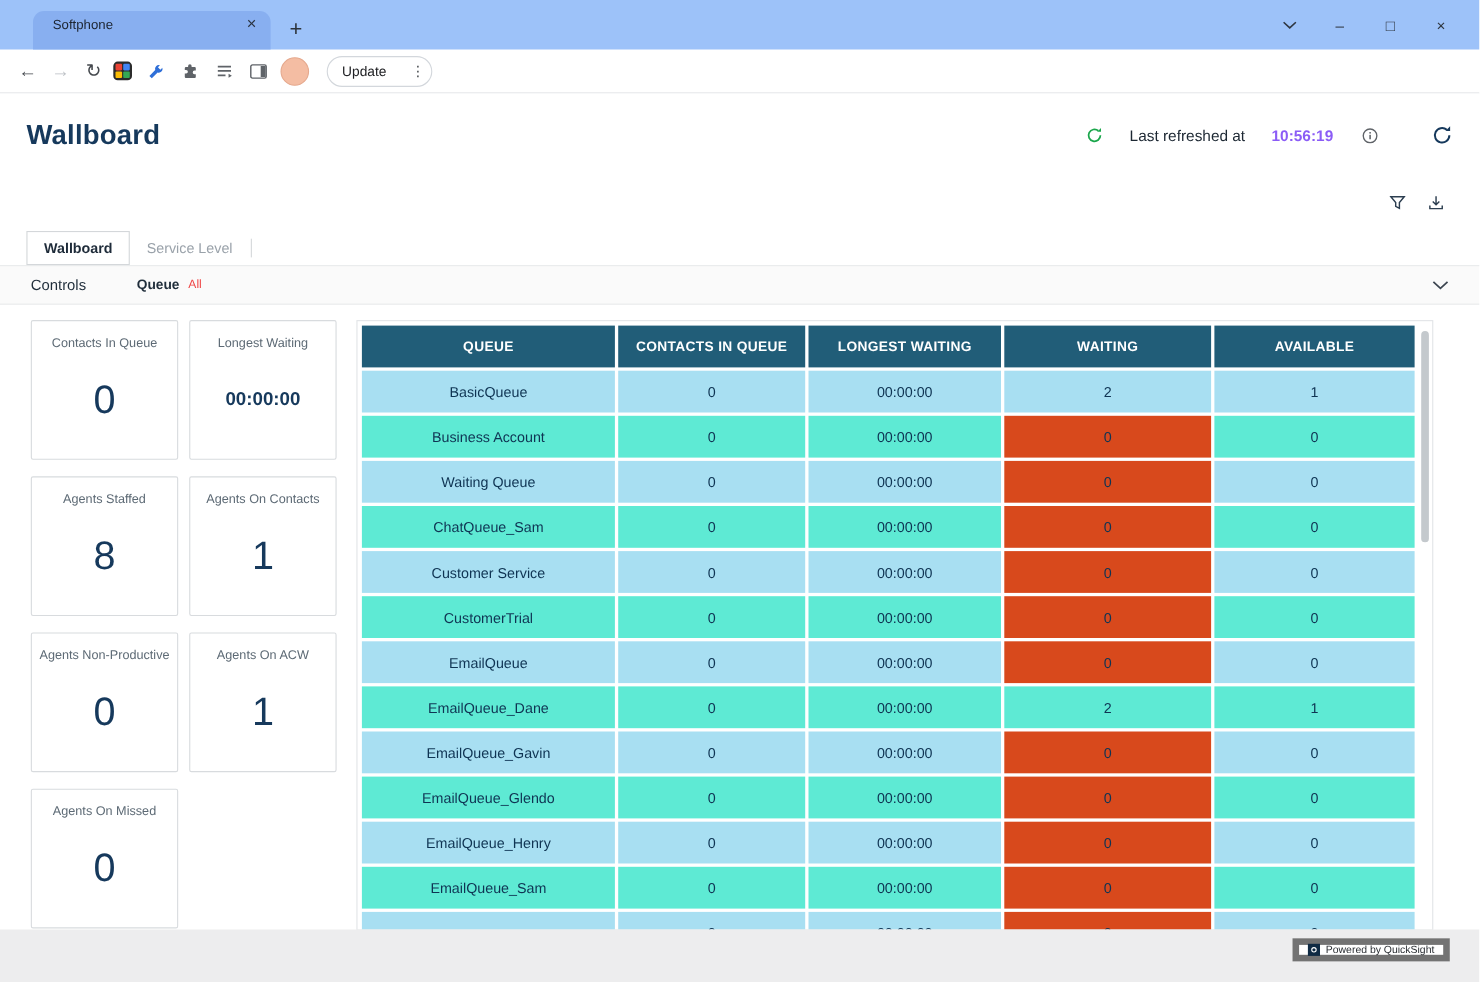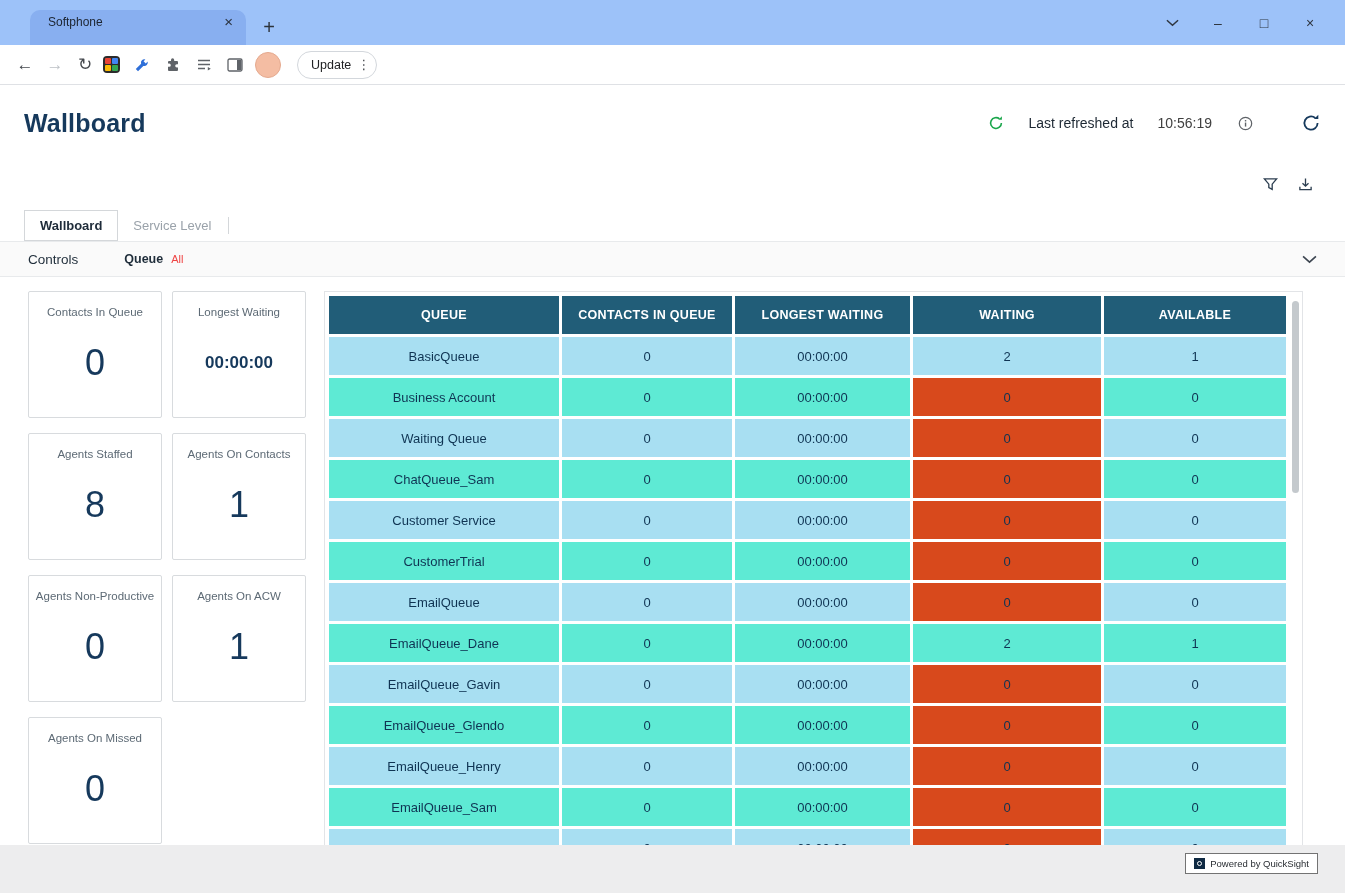--- a/index.html
+++ b/index.html
@@ -28,29 +28,29 @@
   .omni-spacer{flex:1}
   .omni-ic{display:flex;align-items:center;color:#5f6368}
   .star{font-size:15px;color:#5f6368;line-height:1}
   .ext-area{display:flex;align-items:center;gap:9px;margin-right:8px}
   .ext-btn{width:22px;height:22px;display:flex;align-items:center;justify-content:center}
   .color-ext{width:17px;height:17px;border-radius:4px;background:#2b2b2b;display:grid;
              grid-template-columns:1fr 1fr;grid-template-rows:1fr 1fr;gap:1px;padding:2px}
   .color-ext span{border-radius:1px}
   .avatar{width:26px;height:26px;border-radius:50%;background:#f4bda3;border:1px solid #e5a98e}
   .update-btn{height:28px;border:1px solid #d3d7dc;border-radius:15px;display:flex;align-items:center;
-              background:#fff;padding:0 6px 0 13px;margin-left:8px;font-size:12.5px;color:#202124;gap:6px}
+              background:#fff;padding:0 6px 0 13px;margin-left:8px;font-size:12.5px;color:#202124;gap:22px}
   .kebab{font-size:13px;color:#44484d}
 
   
   .page{position:relative;height:808px;background:#fff}
   .page-header{height:76px;display:flex;align-items:center;padding:0 24px}
   .page-title{font-size:25px;font-weight:bold;color:#16395c;letter-spacing:.2px}
   .refresh-cluster{margin-left:auto;display:flex;align-items:center;gap:24px;font-size:14px;color:#1d2833}
-  .refreshed-time{font-weight:normal;color:#404040}
+  .refreshed-time{font-weight:bold;color:#8b5cf6}
   .big-refresh{margin-left:24px;display:flex;align-items:center}
 
   .panel-toolbar{height:46px;display:flex;justify-content:flex-end;align-items:center;gap:20px;padding-right:32px}
   .ptool{display:flex;align-items:center}
 
   .tabs-row{height:34px;display:flex;align-items:flex-end;padding-left:24px}
   .sheet-tab{height:31px;display:flex;align-items:center;padding:0 15px;font-size:13px}
   .sheet-tab.active{border:1px solid #d4d7da;background:#fff;font-weight:bold;color:#1e2b39}
   .sheet-tab.inactive{color:#9aa2aa}
   .tab-divider{width:1px;height:17px;background:#d4d7da;margin:0 0 7px 2px}
@@ -78,21 +78,21 @@
   table.qs{border-collapse:separate;border-spacing:3px;width:calc(100% - 12px);table-layout:fixed}
   .qs th{background:#215d78;color:#fff;font-size:12.5px;height:38px;font-weight:bold;letter-spacing:.3px;text-align:center}
   .qs td{height:38px;text-align:center;font-size:13px;color:#0f3453;overflow:hidden;white-space:nowrap}
   tr.light td{background:#a8dff2}
   tr.mid td{background:#5eead4}
   .qs td.alert{background:#d8491c}
   .vscroll{position:absolute;right:3px;top:9px;width:7px;height:192px;border-radius:4px;background:#c4c9cd}
 
   
   .bottom-strip{position:absolute;left:0;right:0;bottom:0;height:48px;background:#ededee}
-  .qs-badge{position:absolute;right:27px;top:8px;background:#fff;border:1px solid #737373;height:21px;
+  .qs-badge{position:absolute;right:27px;top:8px;background:#fff;border:6px solid #737373;height:21px;
             display:flex;align-items:center;gap:5px;padding:0 8px;font-size:9.5px;color:#2a2e33}
   .qs-logo{width:11px;height:11px;background:#0f2a43;display:flex;align-items:center;justify-content:center}
   .qs-logo i{width:5px;height:5px;border:1px solid #fff;border-radius:50%;display:block}
 </style>
 </head>
 <body>
 
 <div class="tabstrip">
   <div class="tab">
     <span class="tab-title">Softphone</span>

